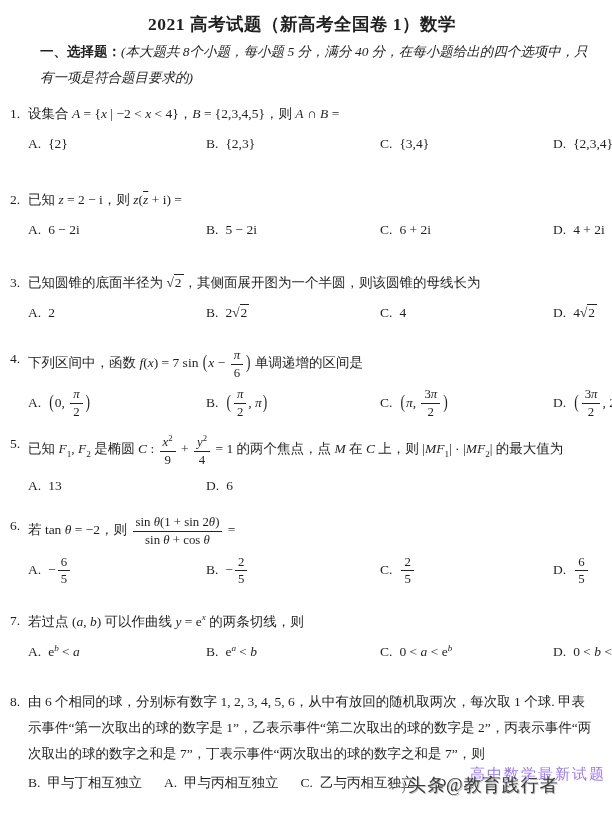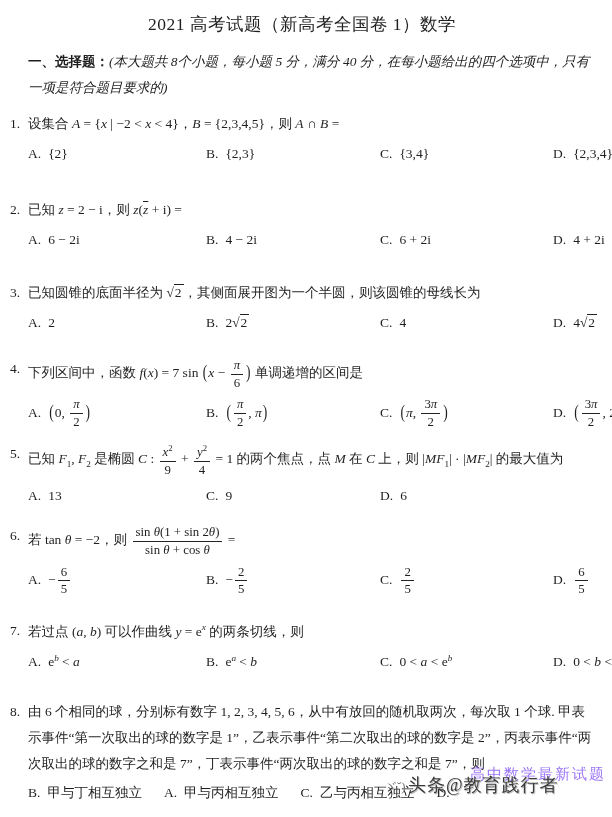--- a/index.html
+++ b/index.html
@@ -4,23 +4,23 @@
 <style>
   * { margin:0; padding:0; box-sizing:border-box; }
   html,body { background:#ffffff; }
   body {
     width:612px; height:817px; overflow:hidden;
     font-family:"Liberation Serif","DejaVu Serif",serif;
     color:#1f1f1f; font-size:13.5px;
   }
   .page { position:relative; width:612px; height:817px; padding:12px 18px 0 10px; background:#ffffff; }
 
-  .title { text-align:center; font-size:17.5px; font-weight:normal; letter-spacing:.5px; margin-bottom:13px; }
+  .title { text-align:center; font-size:17.5px; font-weight:bold; letter-spacing:.5px; margin-bottom:3px; }
 
-  .intro { margin-left:18px; margin-right:4px; line-height:1.9; margin-bottom:13px; }
+  .intro { margin-left:30px; margin-right:4px; line-height:1.9; margin-bottom:13px; }
   .intro .lead { font-weight:bold; }
   .intro .ibody { font-style:italic; }
 
   .question { position:relative; padding-left:18px; line-height:1.6; }
   .qnum { position:absolute; left:0; top:0; }
   .stem { line-height:1.7; }
 
   .options { display:grid; grid-template-columns:147px 143px 142px auto; margin-top:7px; align-items:center;gap:31px; }
   .options .opt { white-space:nowrap; }
   .olabel { margin-right:7px; }
@@ -67,21 +67,21 @@
       <span class="opt"><span class="olabel">C.</span><span>{3,4}</span></span>
       <span class="opt"><span class="olabel">D.</span><span>{2,3,4}</span></span>
     </div>
   </div>
 
   <div class="question q2">
     <span class="qnum">2.</span>
     <div class="stem">已知 <i>z</i> = 2 − i，则 <i>z</i>(<span class="zbar"><i>z</i></span> + i) =</div>
     <div class="options">
       <span class="opt"><span class="olabel">A.</span><span>6 − 2i</span></span>
-      <span class="opt"><span class="olabel">B.</span><span>4 − 2i</span></span>
+      <span class="opt"><span class="olabel">B.</span><span>5 − 2i</span></span>
       <span class="opt"><span class="olabel">C.</span><span>6 + 2i</span></span>
       <span class="opt"><span class="olabel">D.</span><span>4 + 2i</span></span>
     </div>
   </div>
 
   <div class="question q3">
     <span class="qnum">3.</span>
     <div class="stem">已知圆锥的底面半径为 <span class="rt">√<span class="rb">2</span></span>，其侧面展开图为一个半圆，则该圆锥的母线长为</div>
     <div class="options">
       <span class="opt"><span class="olabel">A.</span><span>2</span></span>
@@ -121,21 +121,20 @@
     <span class="qnum">5.</span>
     <div class="stem">已知 <i>F</i><sub>1</sub>, <i>F</i><sub>2</sub> 是椭圆 <i>C</i> : <span class="fr">
           <span class="nu"><i>x</i><sup>2</sup></span>
           <span class="de">9</span>
         </span> + <span class="fr">
           <span class="nu"><i>y</i><sup>2</sup></span>
           <span class="de">4</span>
         </span> = 1 的两个焦点，点 <i>M</i> 在 <i>C</i> 上，则 |<i>MF</i><sub>1</sub>| · |<i>MF</i><sub>2</sub>| 的最大值为</div>
     <div class="options">
       <span class="opt"><span class="olabel">A.</span><span>13</span></span>
-      <span class="opt"><span class="olabel">C.</span><span>9</span></span>
       <span class="opt"><span class="olabel">D.</span><span>6</span></span>
     </div>
   </div>
 
   <div class="question q6">
     <span class="qnum">6.</span>
     <div class="stem">若 tan <i>θ</i> = −2，则 <span class="fr">
           <span class="nu">sin <i>θ</i>(1 + sin 2<i>θ</i>)</span>
           <span class="de">sin <i>θ</i> + cos <i>θ</i></span>
         </span> =</div>

